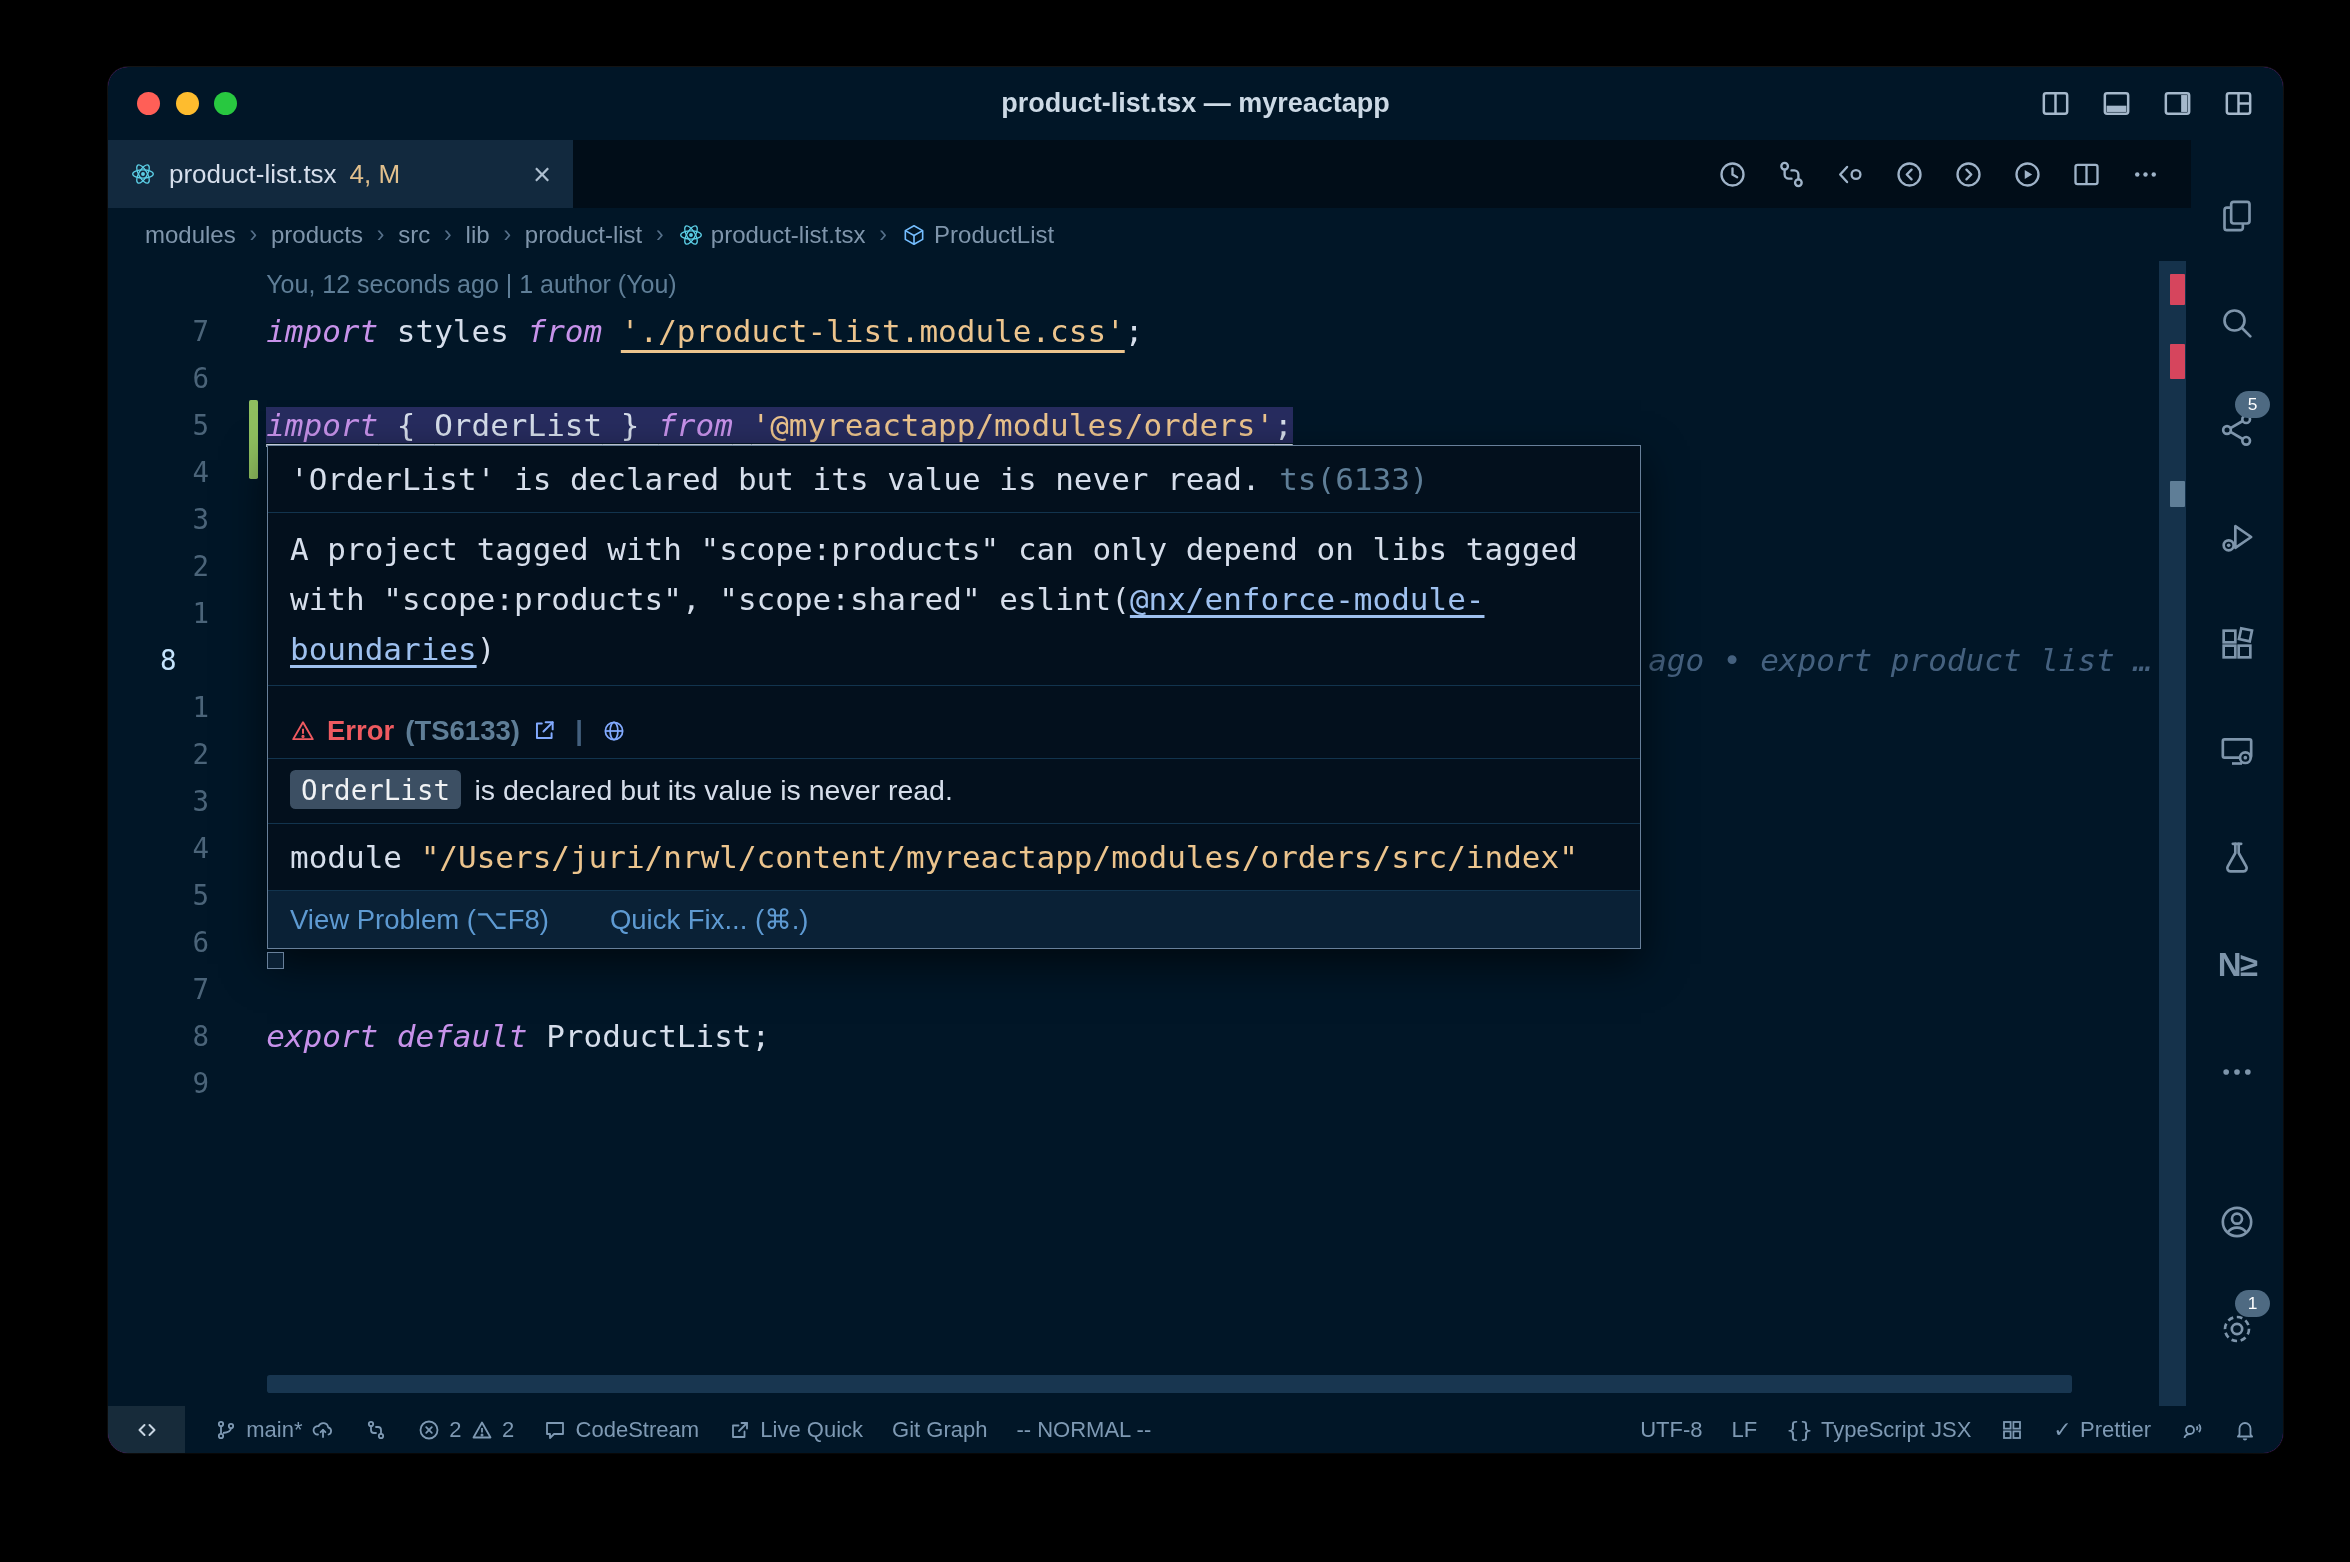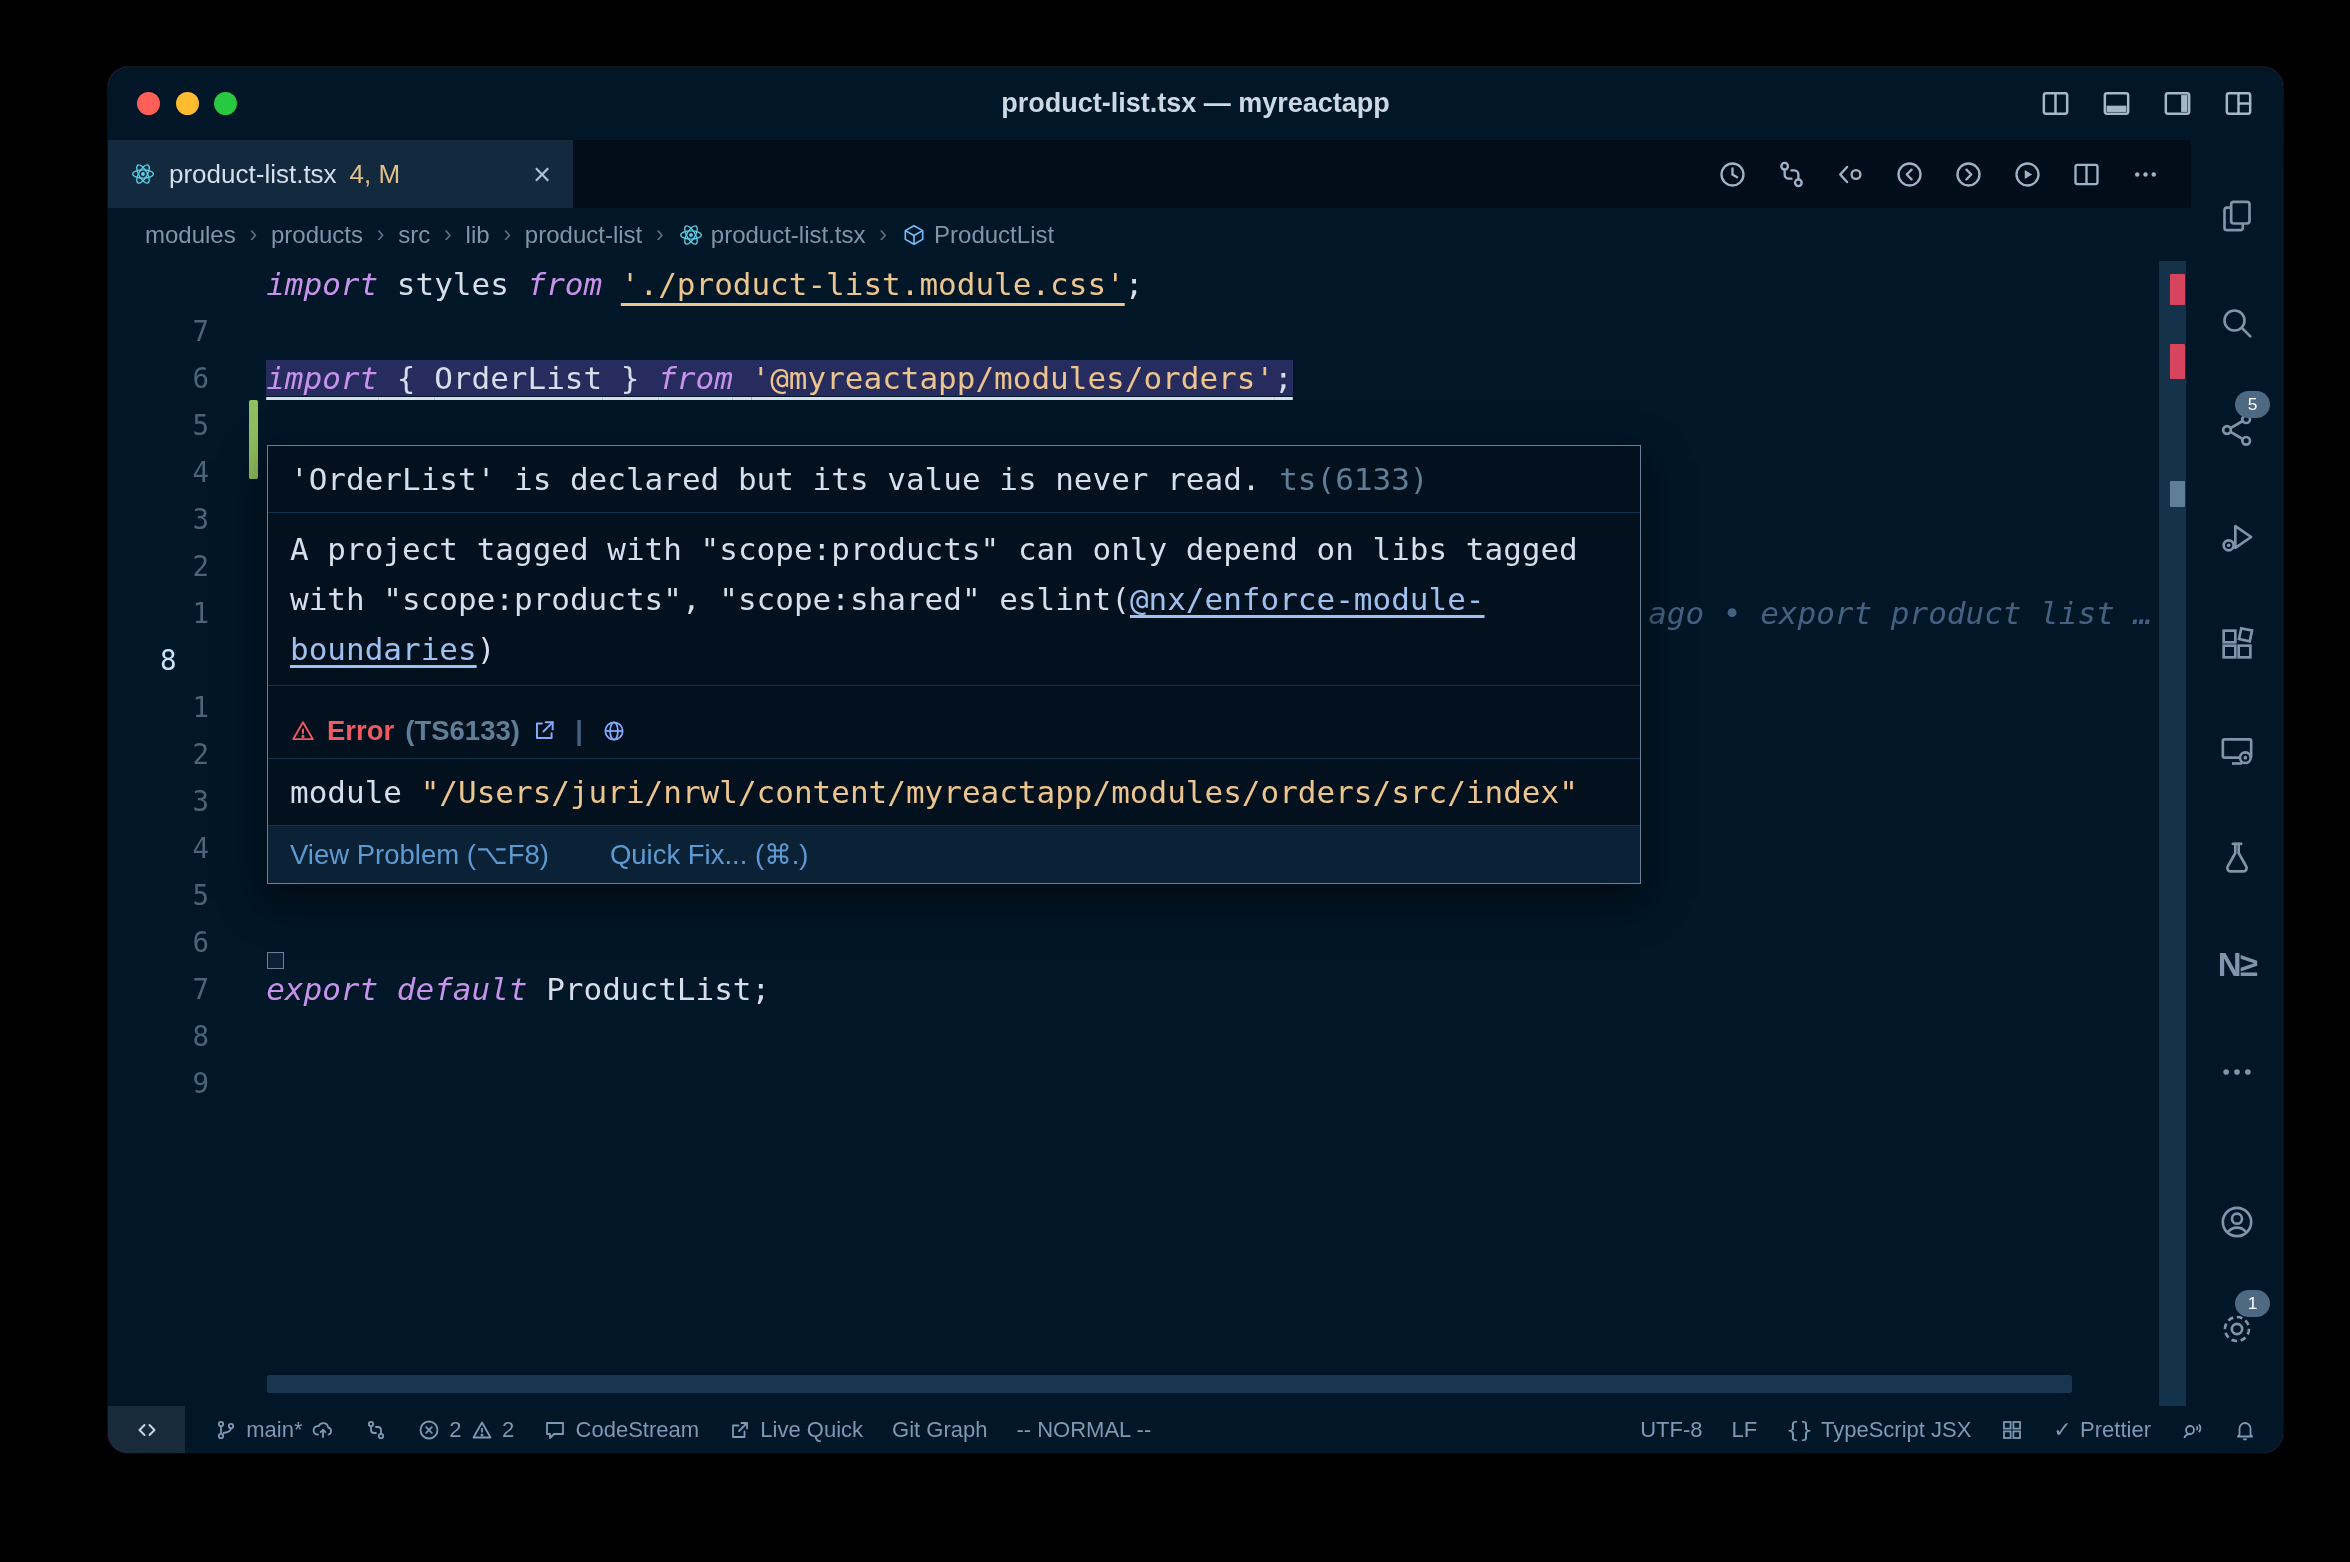--- a/index.html
+++ b/index.html
@@ -260,20 +260,21 @@
           <div class="g">3</div>
           <div class="g">4</div>
           <div class="g">5</div>
           <div class="g">6</div>
           <div class="g">7</div>
           <div class="g">8</div>
           <div class="g">9</div>
         </div>
 
         <div class="codecol">
+          <div class="row lens">You, 12 seconds ago | 1 author (You)</div>
           <div class="row"><span class="kw">import</span><span class="id"> styles </span><span class="kw">from</span><span class="pn"> </span><span class="str wavy">'./product-list.module.css'</span><span class="pn">;</span></div>
           <div class="row"></div>
           <div class="row"><span class="sel wavy"><span class="kw">import</span><span class="pn"> { </span><span class="id">OrderList</span><span class="pn"> } </span><span class="kw">from</span><span class="pn"> </span><span class="str">'@myreactapp/modules/orders'</span><span class="pn">;</span></span></div>
           <div class="row"></div>
           <div class="row"></div>
           <div class="row"></div>
           <div class="row"></div>
           <div class="row"><span class="ghost">ago • export product list …</span></div>
           <div class="row"></div>
           <div class="row"></div>
@@ -310,20 +311,21 @@
               </span>
             <span class="vsep">|</span>
             <span>
                 <svg class="ic28b" viewBox="0 0 24 24" fill="none" stroke="currentColor" stroke-width="1.6">
                   <circle cx="12" cy="12" r="8"></circle>
                   <ellipse cx="12" cy="12" rx="3.6" ry="8"></ellipse>
                   <line x1="4" y1="12" x2="20" y2="12"></line>
                 </svg>
               </span>
           </div>
+          <div class="psec p-detail"><span class="chip">OrderList</span><span> is declared but its value is never read.</span></div>
           <div class="psec p-module"><span class="mod-kw">module</span><span class="str"> "/Users/juri/nrwl/content/myreactapp/modules/orders/src/index"</span></div>
           <div class="psec p-actions">
             <span class="paction">View Problem (⌥F8)</span>
             <span class="paction">Quick Fix... (⌘.)</span>
           </div>
         </div>
         <div class="popup-handle"></div>
 
         <div class="overview">
           <span class="mark err1"></span>

